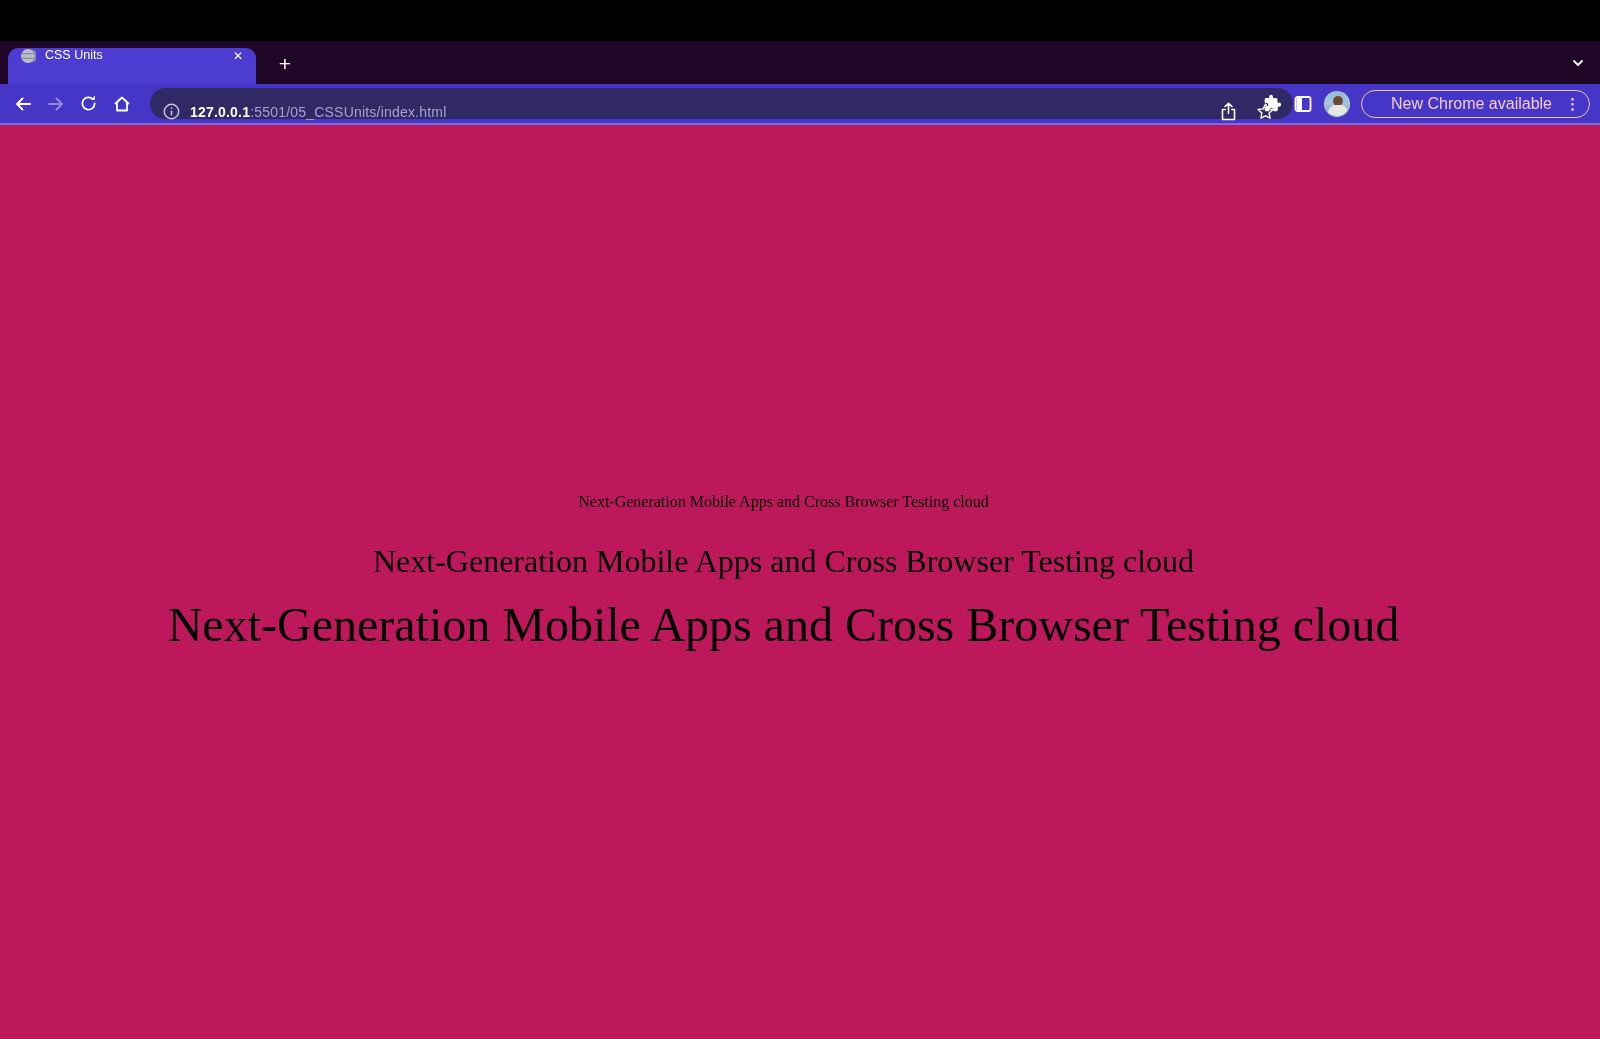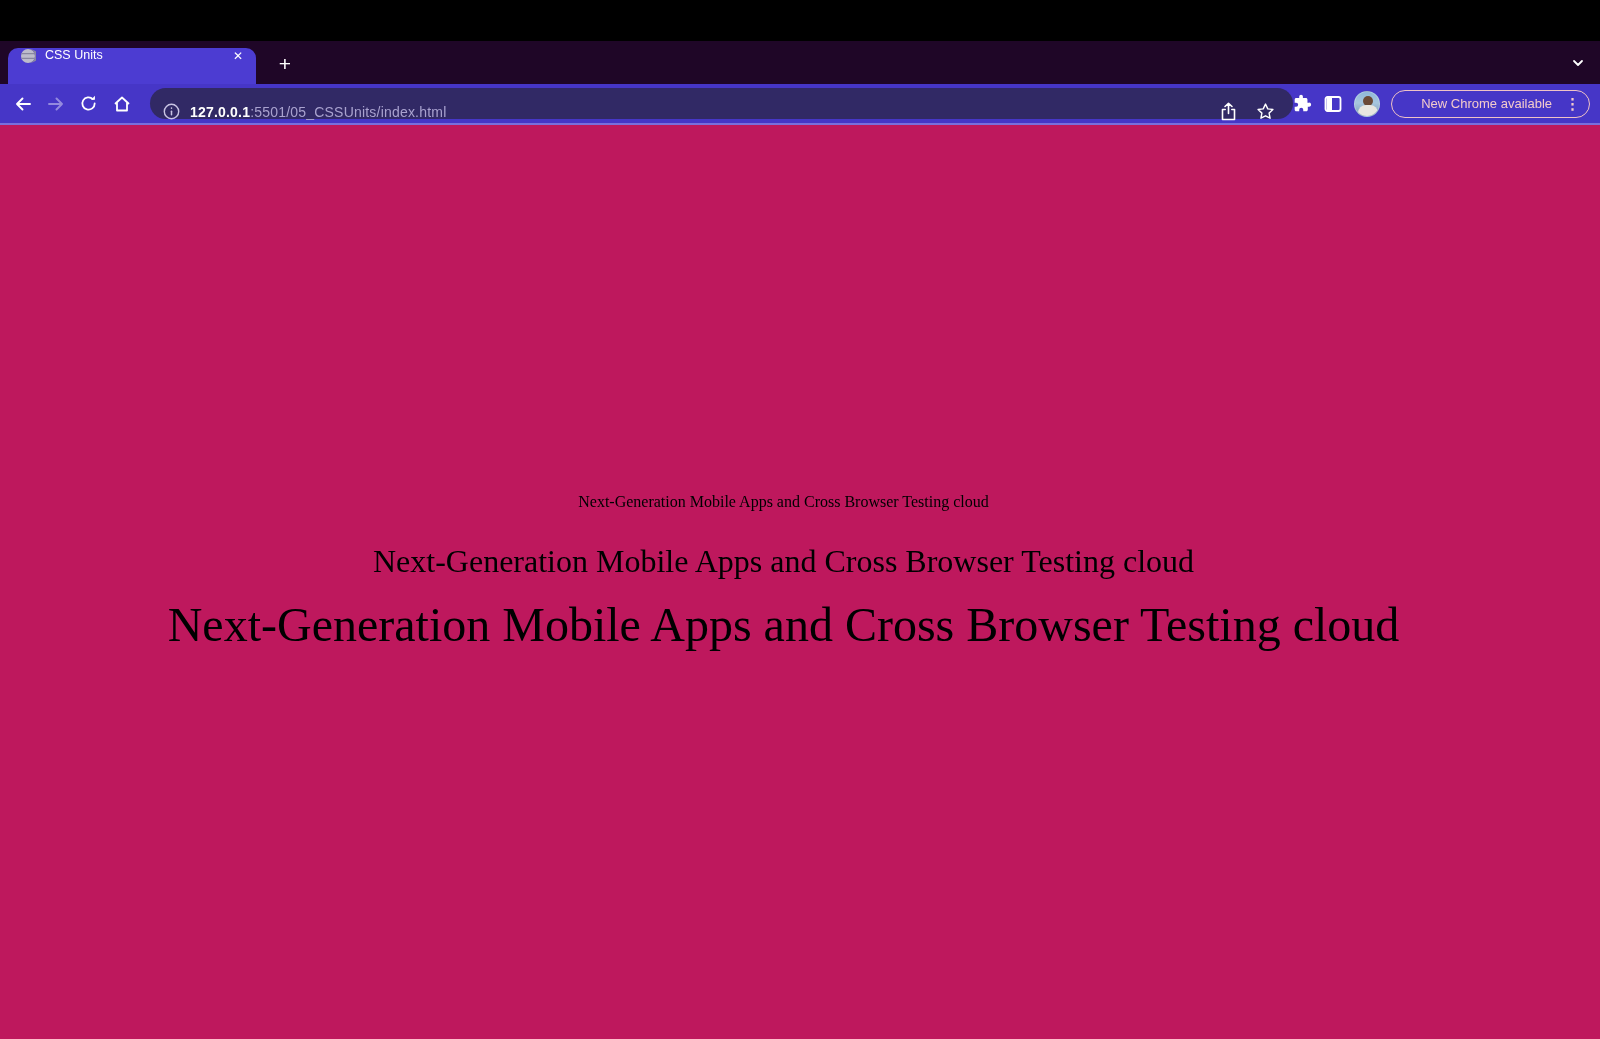--- a/index.html
+++ b/index.html
@@ -94,21 +94,21 @@
   .avatar .head { position:absolute; left:8px; top:4px; width:10px; height:10px; border-radius:50%; background:#6b4a36; }
   .avatar .body { position:absolute; left:3px; top:13px; width:20px; height:14px; border-radius:8px 8px 0 0; background:#e8e6e0; }
   .update-pill {
     height: 28px;
     border: 1.5px solid #efc3c6;
     border-radius: 15px;
     display: flex; align-items: center;
     padding: 0 9px 0 17px;
     color: #f3cbcb;
   }
-  .update-pill .label { font-size: 13px; font-weight: 500; white-space: nowrap; margin-left: 12px; }
+  .update-pill .label { font-size: 16px; font-weight: 500; white-space: nowrap; margin-left: 12px; }
   .update-pill .dots { font-size: 15px; font-weight: 700; margin-left: 13px; letter-spacing: 0; line-height: 1; }
 
   
   .page { height: 914px; background: #be185d; overflow: hidden; }
   .content {
     text-align: center;
     margin-right: 33px;
     padding-top: 368px;
     font-family: "Liberation Serif", serif;
     color: #000000;

